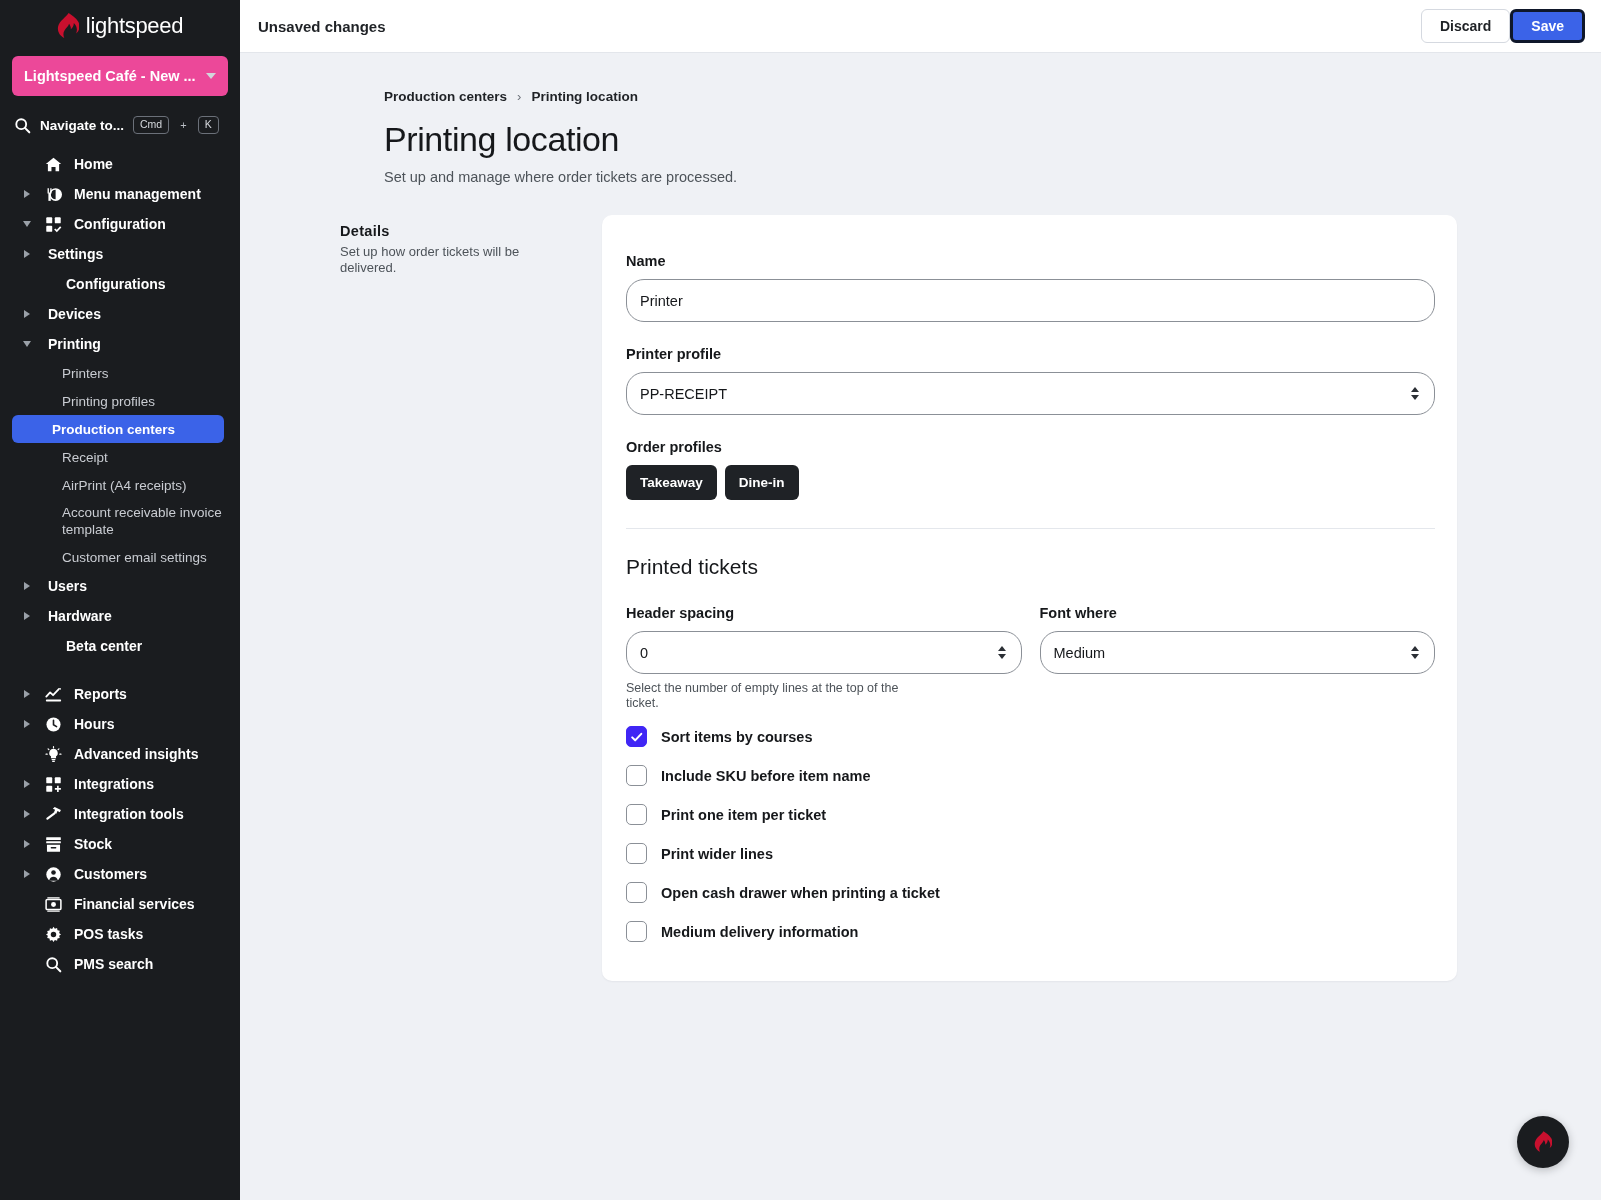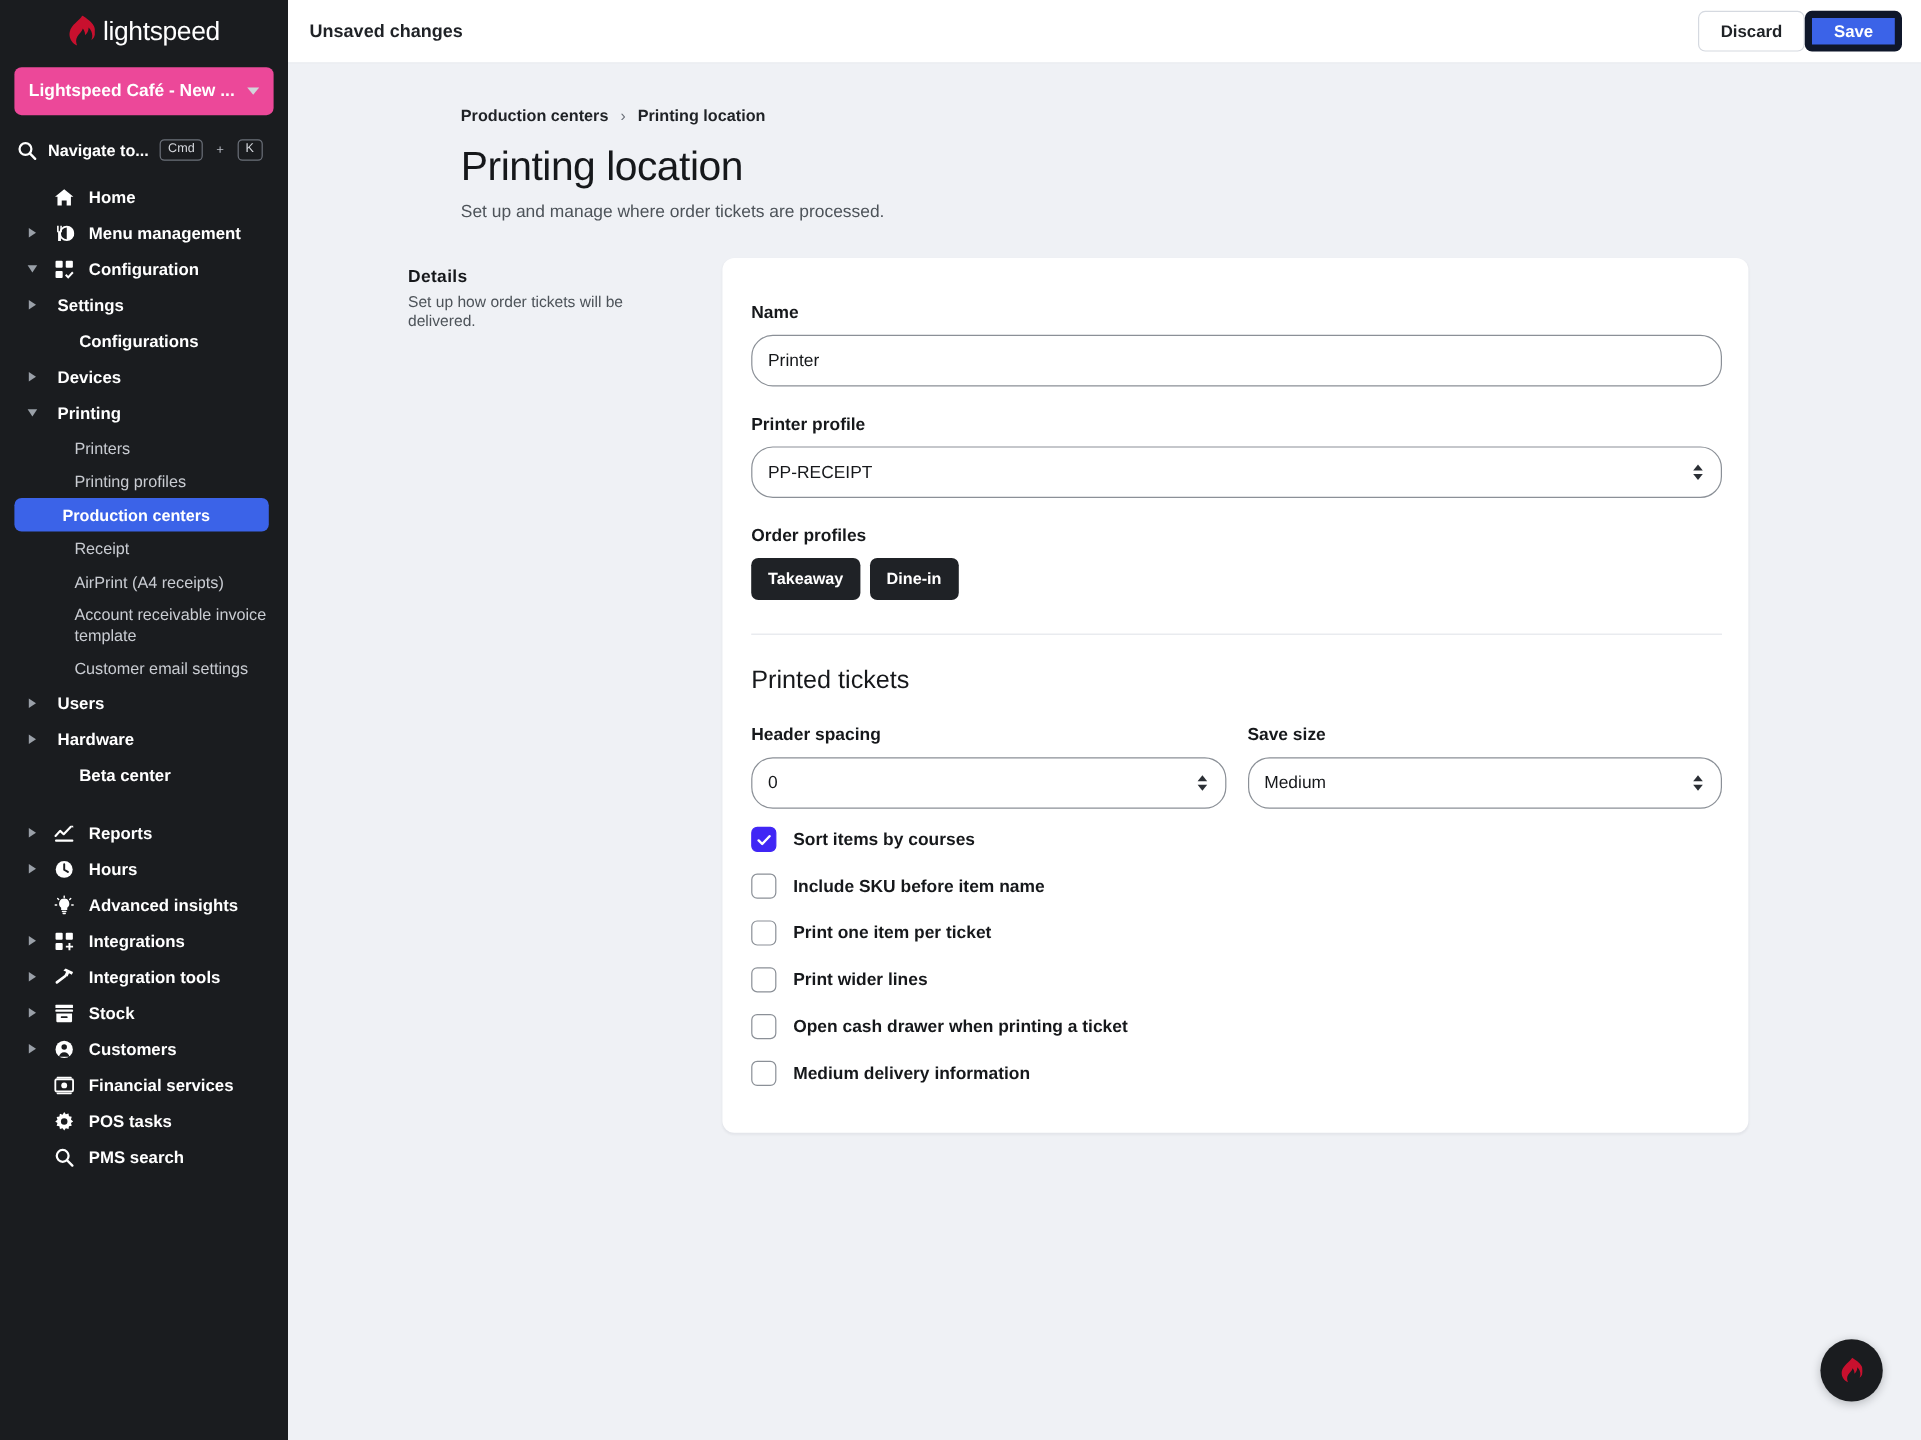--- a/index.html
+++ b/index.html
@@ -187,21 +187,21 @@
     font-family: "Liberation Sans", sans-serif;
   }
   .btn-secondary {
     background: #fff;
     border: 1px solid #d5d9e0;
     color: #1f2226;
   }
   .btn-primary {
     background: #3b63e8;
     color: #fff;
-    border: 6px solid #0f172a;
+    border: 3px solid #0f172a;
   }
 
   .content { padding: 36px 0 0 0; height: 1147px; overflow: hidden; }
   .breadcrumb {
     display: flex;
     align-items: center;
     gap: 10px;
     padding-left: 144px;
     font-size: 13.5px;
     font-weight: bold;
@@ -682,23 +682,24 @@
           <div class="two-col">
             <div class="col">
               <span class="field-label">Header spacing</span>
               <div class="select">
                 <span>0</span>
                 <span class="spin">
                     <i class="up"></i>
                     <i class="dn"></i>
                   </span>
               </div>
+              <div class="help-text">Select the number of empty lines at the top of the ticket.</div>
             </div>
             <div class="col">
-              <span class="field-label">Save size</span>
+              <span class="field-label">Font where</span>
               <div class="select">
                 <span>Medium</span>
                 <span class="spin">
                     <i class="up"></i>
                     <i class="dn"></i>
                   </span>
               </div>
             </div>
           </div>
 

